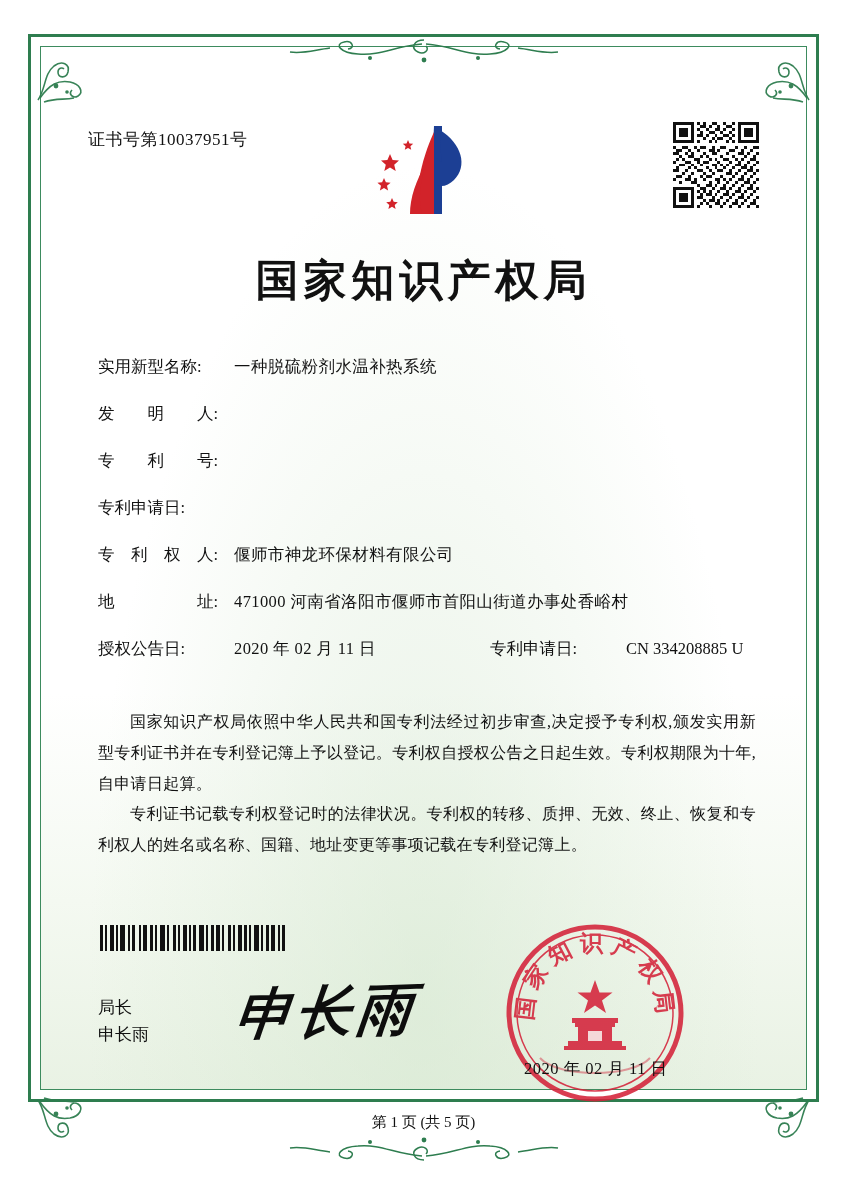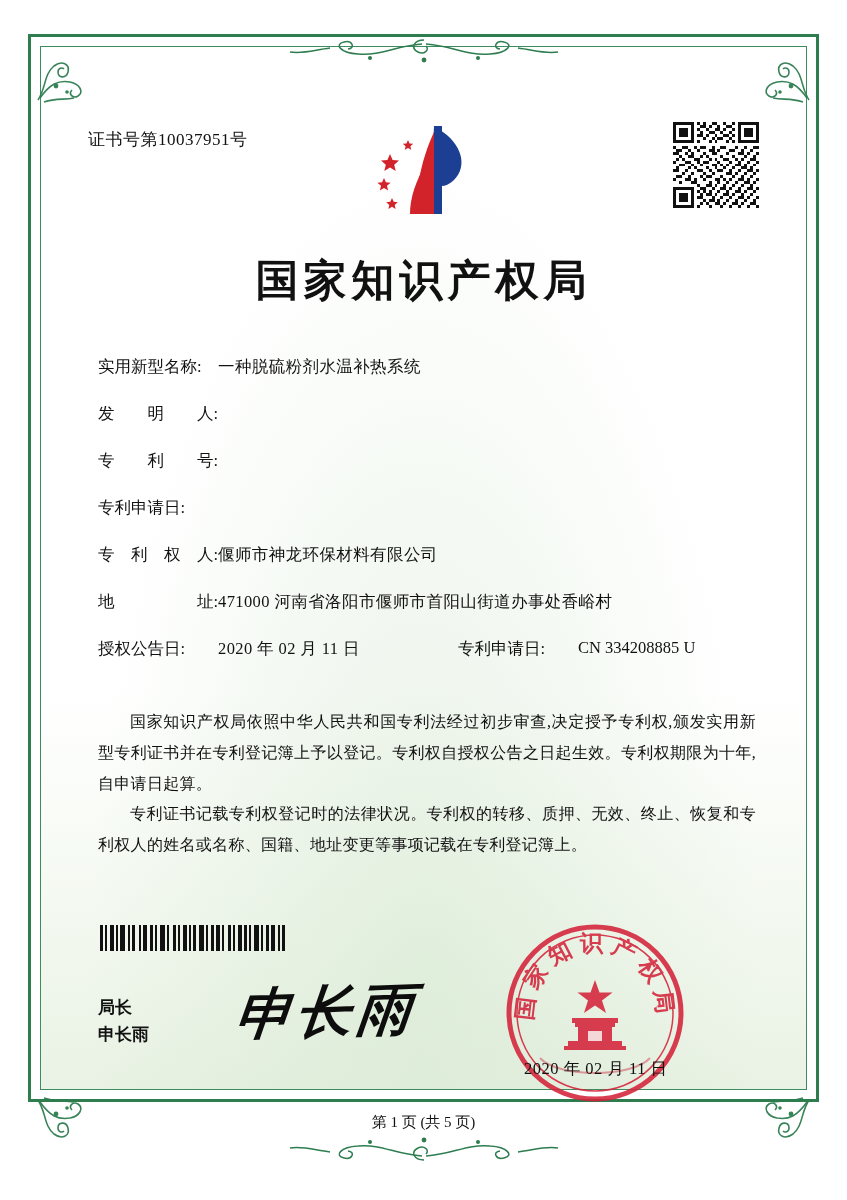--- a/index.html
+++ b/index.html
@@ -127,22 +127,23 @@
   .fields {
     position: absolute;
     left: 98px;
     top: 356px;
     width: 660px;
     font-size: 16.5px;
     color: #111;
   }
   .frow {
     display: flex;
-    align-items: flex-start;
+    align-items: center;
     margin-bottom: 25px;
+    gap: 16px;
   }
   .flabel {
     width: 120px;
     flex: 0 0 120px;
     white-space: nowrap;
     letter-spacing: 0px;
   }
   .flabel.spread {
     display: flex;
     justify-content: space-between;
@@ -196,21 +197,20 @@
   }
 
   
   .sig-label {
     position: absolute;
     left: 98px;
     top: 994px;
     font-size: 17px;
     line-height: 27px;
     color: #111;
-    font-weight: bold;
   }
   .sig-hand {
     position: absolute;
     left: 236px;
     top: 975px;
     font-size: 56px;
     font-family: "Liberation Serif", "DejaVu Serif", serif;
     font-style: italic;
     font-weight: bold;
     color: #0d0d0d;

